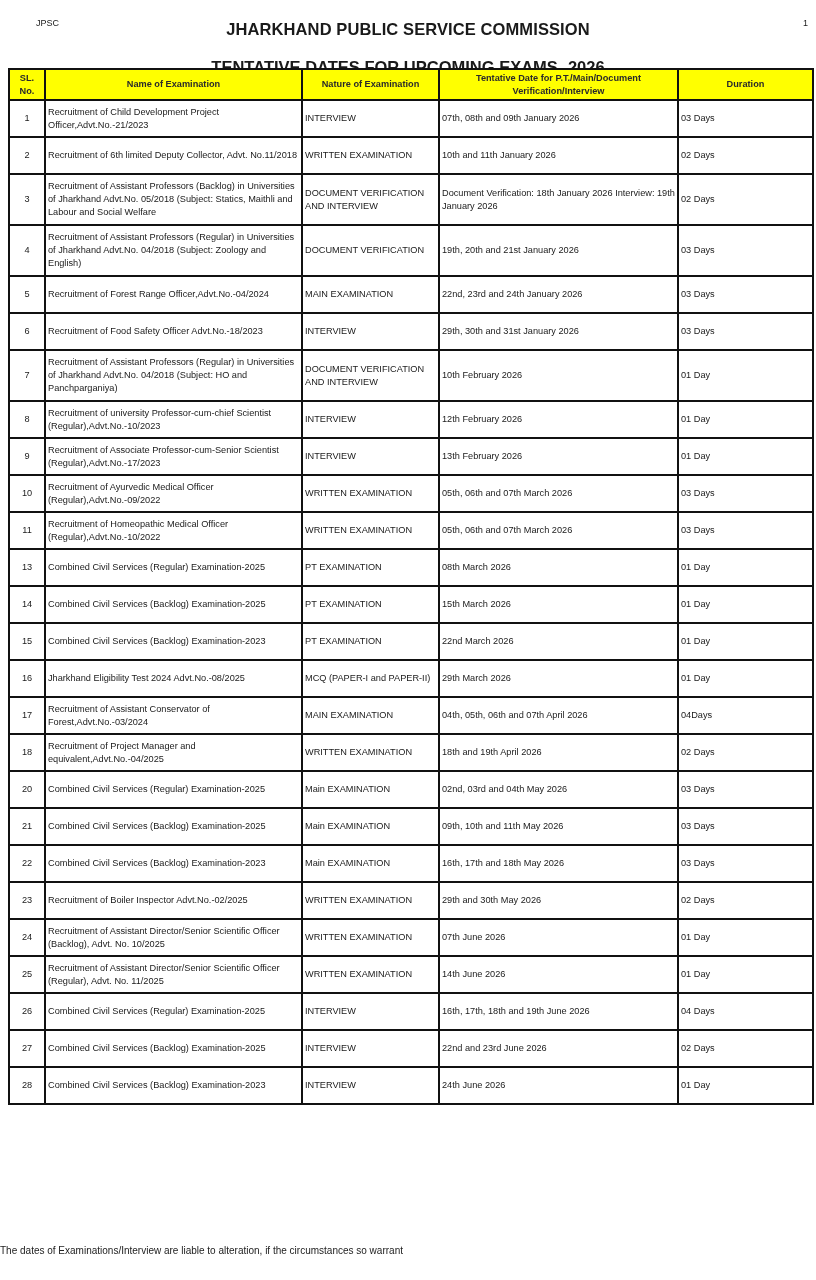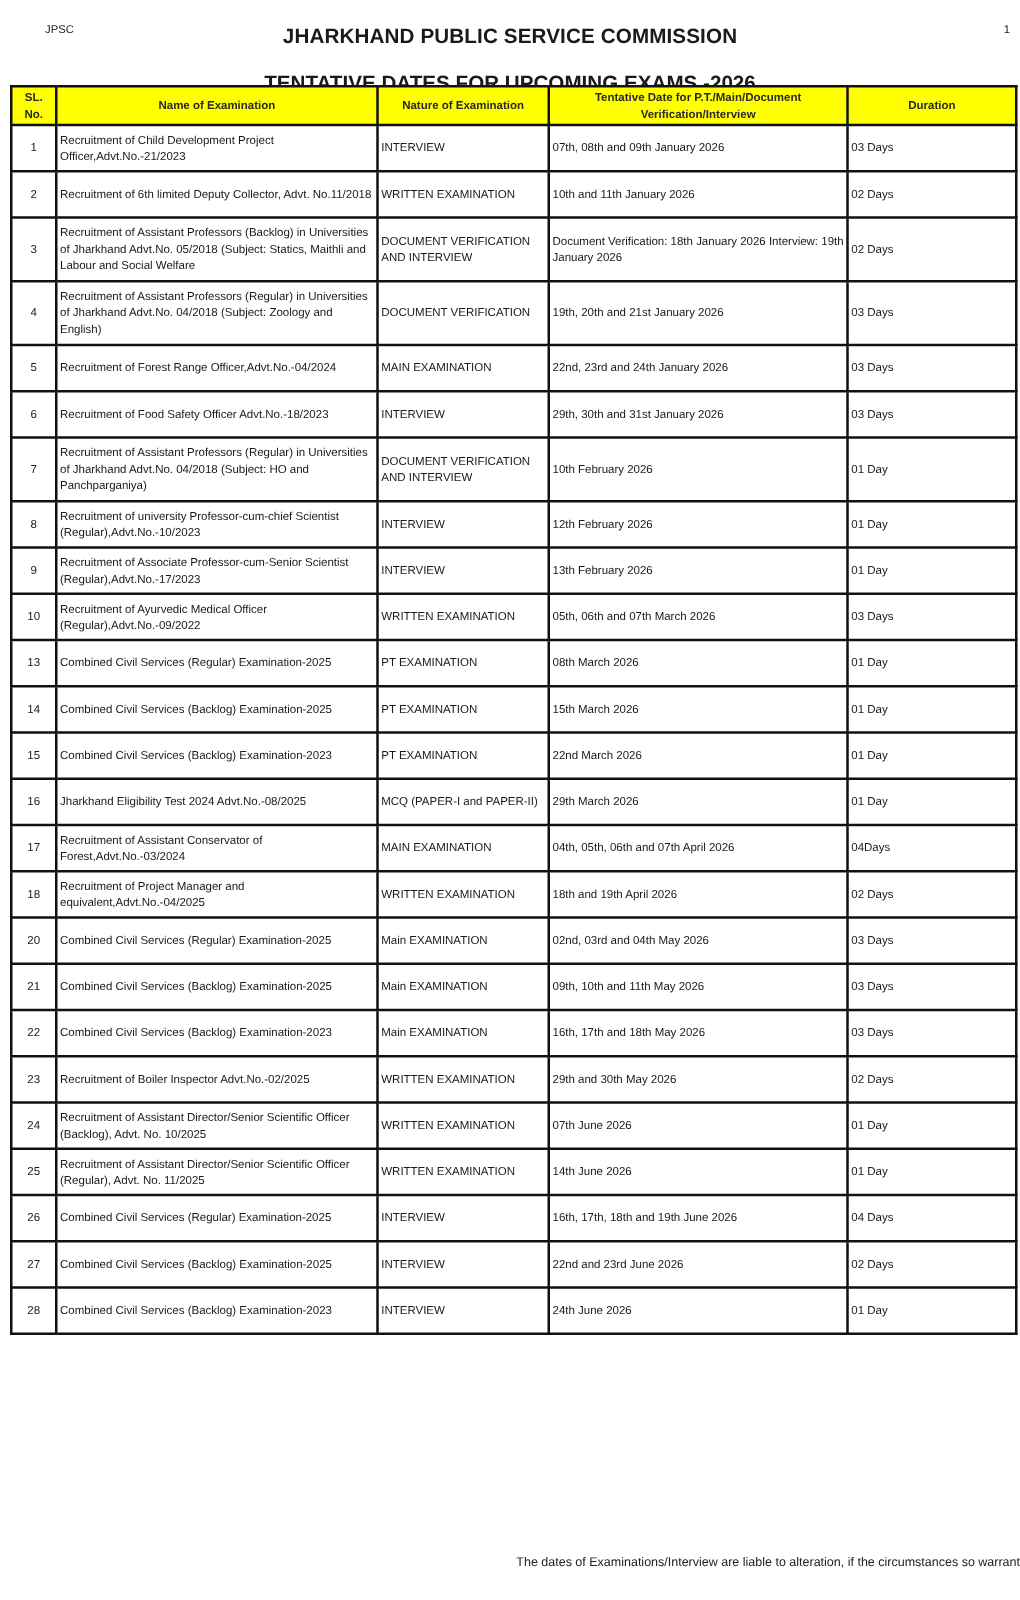--- a/index.html
+++ b/index.html
@@ -27,21 +27,21 @@
     vertical-align: middle;
   }
   table.schedule th {
     background: #ffff00; font-weight: bold; text-align: center; height: 29px;
     color: #2a2a2a;
   }
   table.schedule td.sl { text-align: center; }
   table.schedule td { height: 35px; }
   table.schedule tr.tall td { height: 49px; }
   .footer-note {
-    position: absolute; left: 0; right: 0; top: 1245px; text-align: right;
+    position: absolute; left: 0; right: 0; top: 1245px; text-align: left;
     font-size: 10px; color: #222;
   }
   col.c1 { width: 36px; }
   col.c2 { width: 257px; }
   col.c3 { width: 137px; }
   col.c4 { width: 239px; }
   col.c5 { width: 135px; }
 </style>
 </head>
 <body>
@@ -133,20 +133,27 @@
         <td>01 Day</td>
       </tr>
       <tr>
         <td class="sl">10</td>
         <td>Recruitment of Ayurvedic Medical Officer (Regular),Advt.No.-09/2022</td>
         <td>WRITTEN EXAMINATION</td>
         <td>05th, 06th and 07th March 2026</td>
         <td>03 Days</td>
       </tr>
       <tr>
+        <td class="sl">11</td>
+        <td>Recruitment of Homeopathic Medical Officer (Regular),Advt.No.-10/2022</td>
+        <td>WRITTEN EXAMINATION</td>
+        <td>05th, 06th and 07th March 2026</td>
+        <td>03 Days</td>
+      </tr>
+      <tr>
         <td class="sl">13</td>
         <td>Combined Civil Services (Regular) Examination-2025</td>
         <td>PT EXAMINATION</td>
         <td>08th March 2026</td>
         <td>01 Day</td>
       </tr>
       <tr>
         <td class="sl">14</td>
         <td>Combined Civil Services (Backlog) Examination-2025</td>
         <td>PT EXAMINATION</td>

